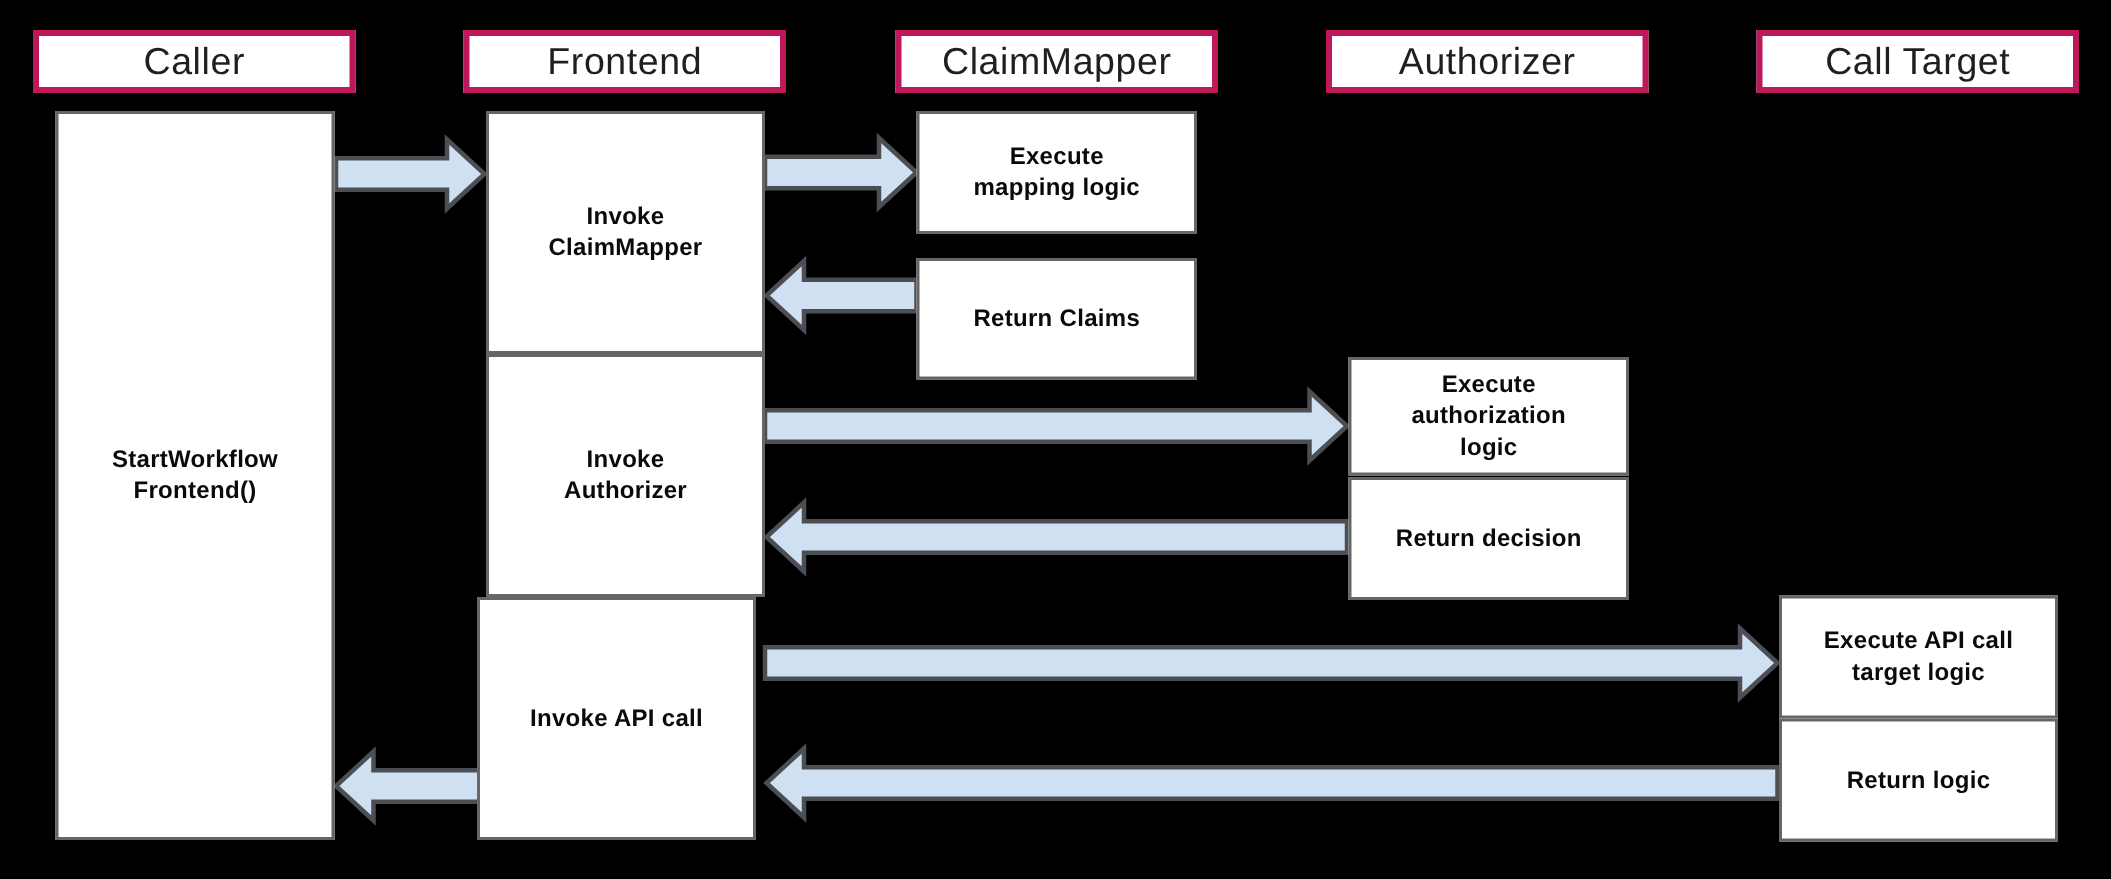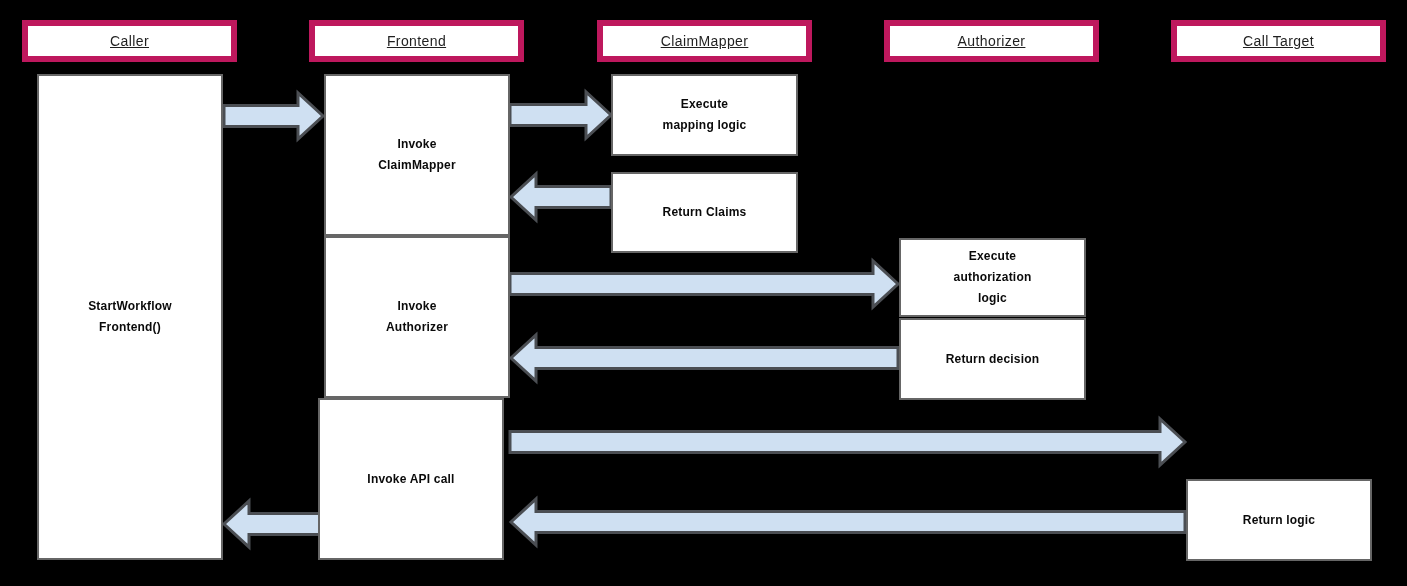--- a/index.html
+++ b/index.html
@@ -2,31 +2,31 @@
 <html><head>
 <meta charset="utf-8">
 <style>
   html,body{margin:0;padding:0;background:#000;}
   .canvas{
     position:relative;width:1407px;height:586px;background:#000;
     font-family:"Liberation Sans",sans-serif;overflow:hidden;
   }
   .hdr{
     position:absolute;top:20px;width:215px;height:42px;box-sizing:border-box;
-    background:#fff;border:6px solid #be185d;
+    background:#fff;border:4px solid #be185d;
     display:flex;align-items:center;justify-content:center;
-    font-size:14px;color:#1f1f1f;letter-spacing:.4px;text-decoration:underline;
+    font-size:25px;color:#1f1f1f;letter-spacing:.4px;
   }
   .act{
     position:absolute;box-sizing:border-box;background:#fff;border:2px solid #666;
     display:flex;align-items:center;justify-content:center;
     text-align:center;padding:0 8px;
   }
   .act .lbl{
-    font-weight:bold;font-size:12px;line-height:21px;color:#0a0a0a;
+    font-weight:bold;font-size:16px;line-height:21px;color:#0a0a0a;
     white-space:pre-line;letter-spacing:.2px;
   }
   svg.arrows{position:absolute;left:0;top:0;width:1407px;height:586px;}
   svg.arrows polygon{fill:#cfe0f2;stroke:#4b4e53;stroke-width:3;stroke-linejoin:miter;}
 </style>
 </head>
 <body>
 
 <div class="canvas">
 
@@ -84,17 +84,21 @@
 
   <div class="act" style="left:899px;top:238px;width:187px;height:79px">
     <span class="lbl">Execute
 authorization
 logic</span>
   </div>
   <div class="act" style="left:899px;top:318px;width:187px;height:82px">
     <span class="lbl">Return decision</span>
   </div>
 
+  <div class="act" style="left:1186px;top:397px;width:186px;height:82px">
+    <span class="lbl">Execute API call
+target logic</span>
+  </div>
   <div class="act" style="left:1186px;top:479px;width:186px;height:82px">
     <span class="lbl">Return logic</span>
   </div>
 
 </div>
 
 </body></html>

